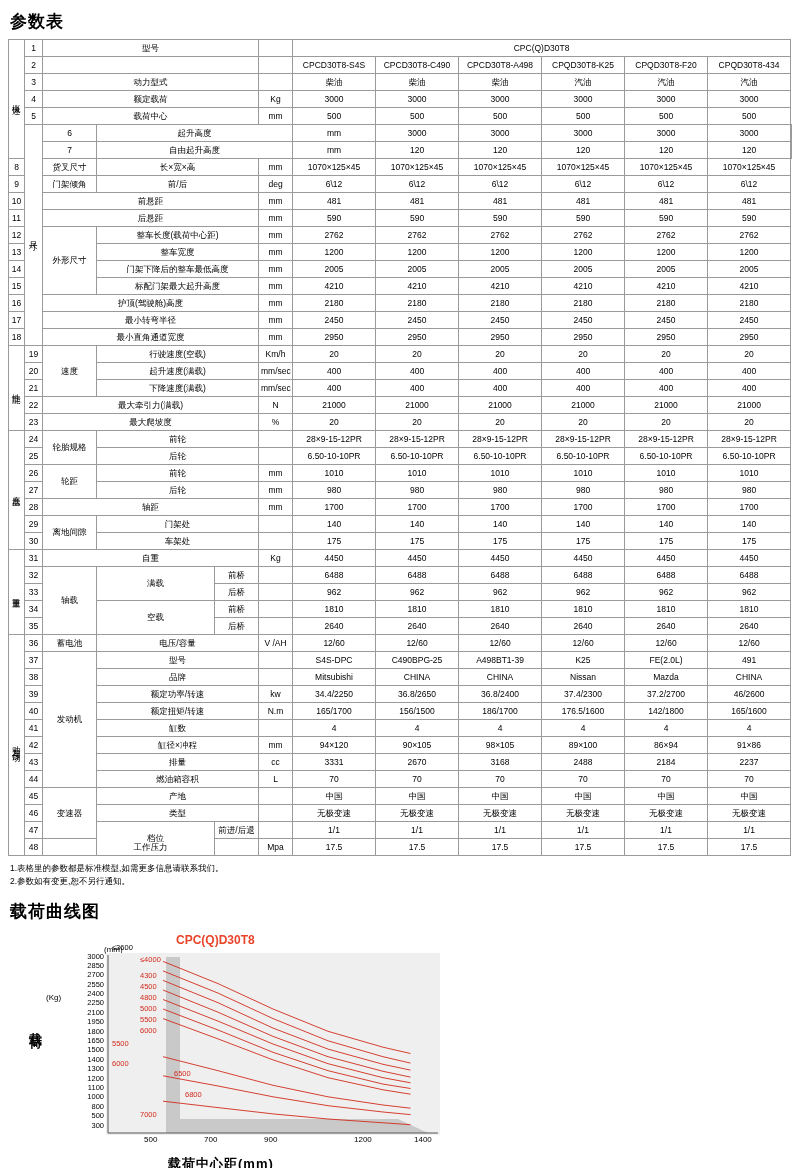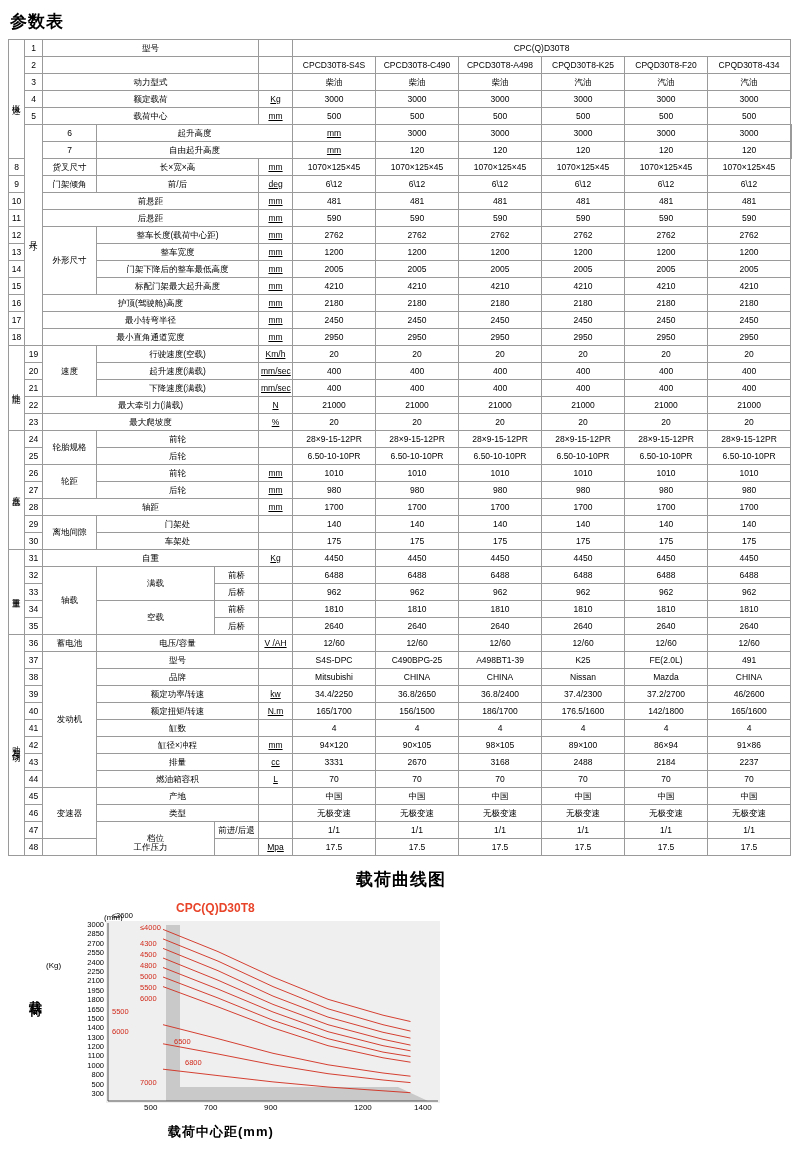--- a/index.html
+++ b/index.html
@@ -66,39 +66,37 @@
     text-align: left;
     padding-left: 4px;
   }
   td.lbl3 {
     text-align: left;
     padding-left: 4px;
   }
   td.unit {
     width: 34px;
     font-size: 8px;
-    text-decoration: underline;
   }
   td.val {
     width: 74px;
   }
   td.hdr-model {
     font-weight: normal;
   }
   .notes {
     margin: 6px 0 0 2px;
     font-size: 8.5px;
     line-height: 1.5;
   }
   h2.title2 {
     font-size: 17px;
     font-weight: bold;
     margin: 12px 0 4px 2px;
     letter-spacing: 1px;
-    text-align: center;
   }
   .chart-wrap {
     position: relative;
     width: 784px;
     height: 250px;
     margin-top: 2px;
   }
   .chart-title {
     position: absolute;
     left: 168px;
@@ -741,20 +739,24 @@
           <td class="val">17.5</td>
           <td class="val">17.5</td>
           <td class="val">17.5</td>
           <td class="val">17.5</td>
           <td class="val">17.5</td>
           <td class="val">17.5</td>
         </tr>
       </tbody>
   </table>
 
+  <div class="notes">
+    <div>1.表格里的参数都是标准模型,如需更多信息请联系我们。</div>
+    <div>2.参数如有变更,恕不另行通知。</div>
+  </div>
 
   <h2 class="title2">载荷曲线图</h2>
 
   <div class="chart-wrap">
     <div class="chart-title">CPC(Q)D30T8</div>
     <div class="chart-note">装侧移器减重200千克</div>
     <div class="legend">
       <span class="single">单胎</span>
       <span class="dual">双胎</span>
     </div>

